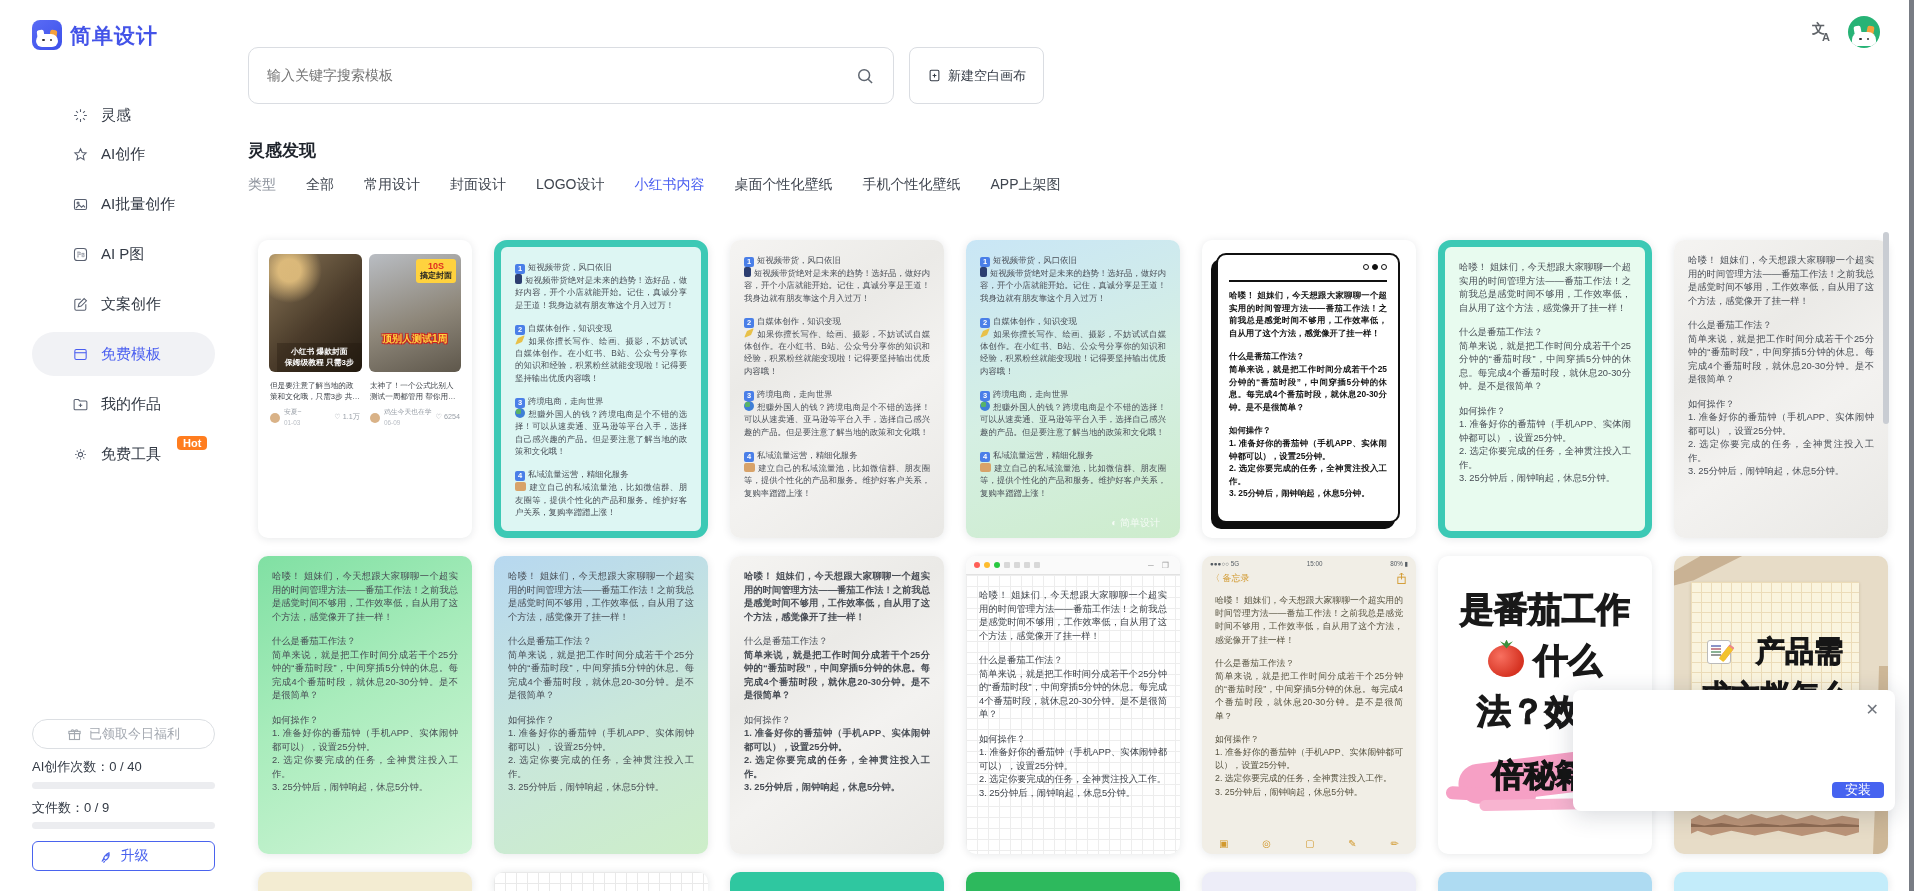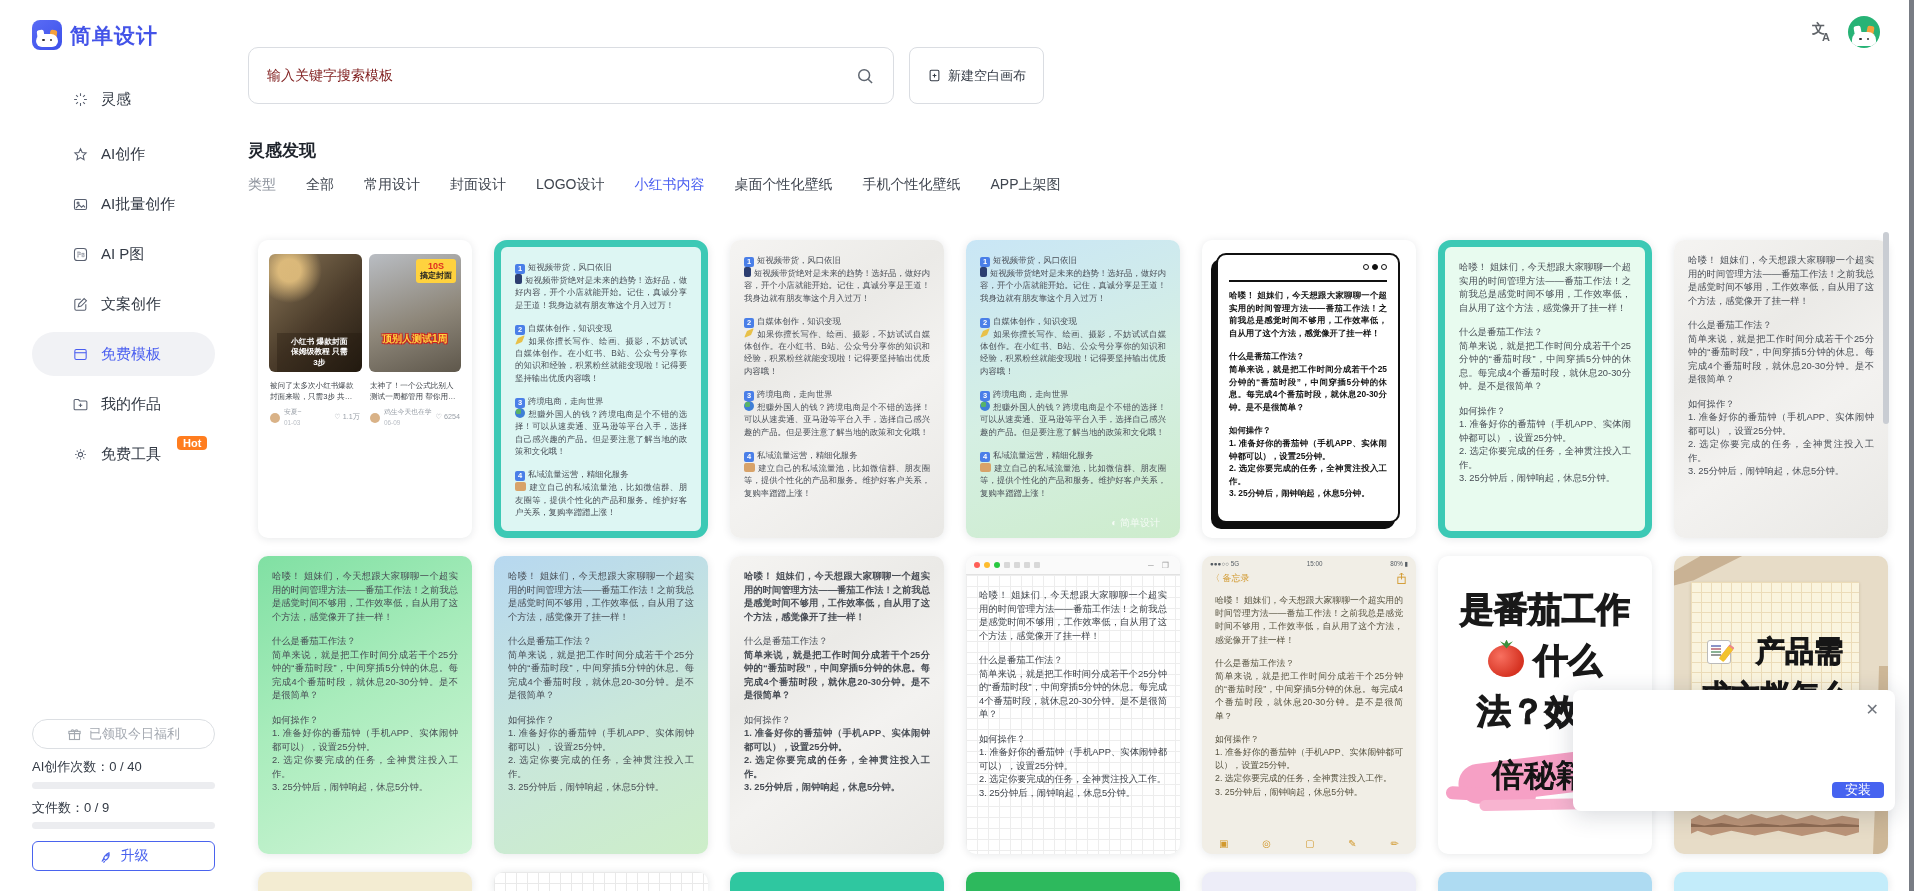--- a/index.html
+++ b/index.html
@@ -16,21 +16,21 @@
 .menu-item .lbl{font-size:15px;color:#333a45}
 .menu-item.active{background:#f1f2f5}
 .menu-item.active .lbl{color:#4a5ef0}
 .hot-badge{left:177px;top:436px;background:#ff7d1f;color:#fff;font-size:11px;font-weight:700;padding:1px 6px;border-radius:4px}
 .benefit-btn{left:32px;top:719px;width:183px;height:30px;border:1px solid #dcdfe3;border-radius:16px;display:flex;align-items:center;justify-content:center;gap:7px;color:#a3a8b0;font-size:13px;background:#fff}
 .quota-lbl{left:32px;font-size:13px;color:#333a45}
 .quota-bar{left:32px;width:183px;height:7px;background:#ecedf0;border-radius:4px}
 .upgrade-btn{left:32px;top:841px;width:183px;height:30px;border:1px solid #4a63ee;border-radius:6px;display:flex;align-items:center;justify-content:center;gap:7px;color:#4a63ee;font-size:14px;background:#fff}
 
 #search-box{left:248px;top:47px;width:646px;height:57px;border:1px solid #dadde2;border-radius:10px;display:flex;align-items:center;padding:0 18px}
-#search-box .ph{flex:1;font-size:14px;color:#7f1d1d}
+#search-box .ph{flex:1;font-size:14px;color:#737373}
 #new-canvas{left:909px;top:47px;width:135px;height:57px;border:1px solid #dadde2;border-radius:8px;display:flex;align-items:center;justify-content:center;gap:6px;font-size:13px;color:#333a45;background:#fff}
 #topright{right:34px;top:16px;display:flex;align-items:center;gap:14px}
 #avatar{width:32px;height:32px;border-radius:50%;background:#27b376;position:relative;overflow:hidden}
 #avatar .face{position:absolute;bottom:2px;left:4px;width:24px;height:14px;background:#fff;border-radius:8px 8px 0 0}
 #avatar .earl{position:absolute;left:6px;bottom:14px;width:7px;height:8px;background:#fff;border-radius:2px 2px 0 0;transform:rotate(-10deg)}
 #avatar .earr{position:absolute;right:6px;bottom:14px;width:7px;height:8px;background:#f5a13d;border-radius:2px 2px 0 0;transform:rotate(10deg)}
 #avatar .eye{position:absolute;width:2.5px;height:2.5px;background:#333;border-radius:50%;bottom:8px}
 
 #section-title{left:248px;top:139px;font-size:17px;font-weight:700;color:#1f242c}
 #filter-row{left:248px;top:176px;display:flex;gap:30px;font-size:14px;color:#3f454f;align-items:center}
@@ -55,21 +55,21 @@
 .chip-pen{width:10px;height:10px;background:#e8c14a;clip-path:polygon(0 100%,30% 30%,100% 0,70% 70%)}
 .chip-globe{width:10px;height:10px;background:radial-gradient(circle at 35% 35%,#58b368 30%,#3f7fd6 32%);border-radius:50%}
 .chip-hand{width:11px;height:9px;background:#d8a36a;border-radius:2px}
 .wmark{position:absolute;right:20px;bottom:8px;color:rgba(255,255,255,.78);font-size:10px}
 
 .cv-title{margin-top:22px;text-align:center;font-size:30px;line-height:41px;font-weight:800;color:#ffc62e;text-shadow:-2px -2px 0 #111,2px -2px 0 #111,-2px 2px 0 #111,2px 2px 0 #111,0 3px 0 #111,3px 0 0 #111,-3px 0 0 #111,0 -3px 0 #111;letter-spacing:1px}
 .cv-thumbs{display:flex;gap:7px;padding:0 11px;margin-top:14px}
 .cv-thumb{width:93px;height:118px;border-radius:6px;position:relative;overflow:hidden}
 .cv-t1{background:radial-gradient(circle at 22% 14%,rgba(236,199,130,.85) 0 9%,rgba(236,199,130,0) 26%),linear-gradient(135deg,#8a7758,#4a3b2a 55%,#241c12)}
 .cv-t2{background:linear-gradient(160deg,#b9bdc3,#8e877a 55%,#5e574b)}
-.cv-ovl{position:absolute;bottom:0;left:8px;right:0;padding:4px 12px;background:rgba(30,20,10,.30);color:#fff;font-size:7.8px;font-weight:700;text-align:center;line-height:10.5px}
+.cv-ovl{position:absolute;bottom:0;left:8px;right:0;padding:4px 2px;background:rgba(30,20,10,.30);color:#fff;font-size:7.8px;font-weight:700;text-align:center;line-height:10.5px}
 .cv-tag{position:absolute;top:5px;right:5px;background:#ffd23e;border-radius:3px;padding:2px 4px;text-align:center;line-height:10px}
 .cv-tag .t1{color:#e03020;font-size:9px;font-weight:800}
 .cv-tag .t2{color:#222;font-size:8px;font-weight:800}
 .cv-banner{position:absolute;bottom:26px;left:0;right:0;text-align:center;color:#ffd23e;font-size:10px;font-weight:800;text-shadow:1px 1px 0 #c22,-1px 1px 0 #c22,1px -1px 0 #c22,-1px -1px 0 #c22}
 .cv-caps{display:flex;gap:10px;padding:0 12px;margin-top:9px}
 .cv-cap{flex:1;font-size:7.6px;color:#3a3f45;line-height:10.5px}
 .cv-cap .txt{height:21px;overflow:hidden}
 .cv-meta{display:flex;align-items:center;gap:4px;margin-top:5px;white-space:nowrap}
 .cv-ava{width:10px;height:10px;border-radius:50%;background:#d9b287;flex:0 0 auto}
 .cv-name{font-size:6.8px;color:#9aa0a8;flex:1;overflow:hidden;text-overflow:ellipsis}
@@ -98,21 +98,21 @@
 .ntext{padding:9px 13px;font-size:8.8px;line-height:13.2px;color:#56523f;text-align:justify}
 .ntext p{margin:0 0 10px}.ntext .phead{margin-bottom:0}
 .ntools{position:absolute;bottom:0;left:0;right:0;height:22px;display:flex;justify-content:space-around;align-items:center;color:#d2992e;font-size:10px;background:#f1eee6}
 
 .tomato-line{display:flex;align-items:center;justify-content:center;gap:10px;font-size:34px;font-weight:700;color:#191919;line-height:51px;-webkit-text-stroke:1.3px #191919}
 .tomato-fruit{width:36px;height:32px;background:radial-gradient(circle at 35% 35%,#f87060,#d63322 70%);border-radius:50%;position:relative}
 .tomato-fruit:after{content:"";position:absolute;top:-5px;left:12px;width:13px;height:9px;background:#3d8f3d;clip-path:polygon(50% 100%,0 20%,35% 45%,50% 0,65% 45%,100% 20%)}
 .swash{position:absolute;left:20px;top:200px;width:168px;height:40px;background:#f6a0c5;border-radius:20px;transform:rotate(-7deg)}
 .swash:before{content:"";position:absolute;left:-14px;top:26px;width:90px;height:13px;background:#f6a0c5;border-radius:8px;transform:rotate(10deg)}
 .swash:after{content:"";position:absolute;left:18px;top:42px;width:110px;height:11px;background:#f8b4d0;border-radius:8px;transform:rotate(6deg)}
-.swash-txt{position:absolute;left:54px;top:198px;font-size:32px;font-weight:400;color:#141414;-webkit-text-stroke:1.2px #141414}
+.swash-txt{position:absolute;left:54px;top:198px;font-size:32px;font-weight:700;color:#141414;-webkit-text-stroke:1.2px #141414}
 
 .kraft{background:#e7dcc7}
 .kraft .fold{position:absolute;top:0;left:0;width:110px;height:64px;background:#c9b294;clip-path:polygon(24% 0,62% 0,18% 38%,0 46%,0 24%)}
 .kraft .redge{position:absolute;right:0;top:110px;bottom:0;width:15px;background:#cdb797;clip-path:polygon(40% 0,100% 0,100% 100%,0 100%,20% 60%)}
 .kpad{position:absolute;left:17px;right:29px;top:26px;bottom:44px;background:#faf4de;background-image:linear-gradient(#ecdcb8 1px,transparent 1px),linear-gradient(90deg,#ecdcb8 1px,transparent 1px);background-size:10px 10px;box-shadow:0 1px 3px rgba(90,60,20,.2)}
 .ktitle{display:flex;align-items:center;justify-content:center;gap:25px;margin-top:50px;font-size:29px;font-weight:700;color:#161616;-webkit-text-stroke:1px #161616}
 .ktitle2{text-align:center;font-size:29px;font-weight:700;color:#161616;-webkit-text-stroke:1px #161616;line-height:46px}
 .knote{width:24px;height:24px;background:#fff;border:1px solid #bbb;border-radius:3px;position:relative}
 .knote:before{content:"";position:absolute;left:3px;top:4px;width:10px;height:1.5px;background:#8a94c8;box-shadow:0 3px 0 #c88a94,0 6px 0 #8ab294,0 9px 0 #999}
 .knote:after{content:"";position:absolute;right:1px;top:5px;width:6px;height:16px;background:#f2c32e;transform:rotate(38deg);border-radius:1px;box-shadow:0 -2px 0 #e88}
@@ -136,21 +136,21 @@
 
 <div class="abs" id="logo-icon">
   <span class="earl"></span>
     <span class="earr"></span>
     <span class="face"></span>
   <span class="eye" style="left:10px"></span>
     <span class="eye" style="right:10px"></span>
 </div>
 <div class="abs" id="logo-text">简单设计</div>
 <div id="sidebar-menu">
-    <div class="abs menu-item" style="top: 77px;">
+    <div class="abs menu-item" style="top: 93px;">
       <svg width="17" height="17" viewBox="0 0 24 24" fill="none" stroke="#596070" stroke-width="1.5">
         <path d="M12 3v4M12 17v4M3 12h4M17 12h4M5.8 5.8l2.6 2.6M15.6 15.6l2.6 2.6M18.2 5.8l-2.6 2.6M8.4 15.6l-2.6 2.6"></path>
       </svg>
       <span class="lbl">灵感</span>
     </div>
     <div class="abs menu-item" style="top: 132px;">
       <svg width="17" height="17" viewBox="0 0 24 24" fill="none" stroke="#596070" stroke-width="1.5">
         <path d="M12 4l2.4 5.1 5.6.7-4.1 3.9 1.1 5.5-5-2.8-5 2.8 1.1-5.5L4 9.8l5.6-.7z"></path>
       </svg>
       <span class="lbl">AI创作</span>
@@ -272,21 +272,21 @@
         <div class="cv-thumb cv-t2">
           <div class="cv-banner">顶别人测试1周</div>
           <div class="cv-tag">
             <div class="t1">10S</div>
             <div class="t2">搞定封面</div>
           </div>
         </div>
       </div>
       <div class="cv-caps">
         <div class="cv-cap">
-          <div class="txt">被问了太多次小红书爆款封面来啦，只需3步 共…</div>
+          <div class="txt">但是要注意了解当地的政策和文化哦，只需3步 共…</div>
           <div class="cv-meta">
             <span class="cv-ava"></span>
             <span class="cv-name">安夏~<span class="dt">01-03</span></span>
             <span class="cv-like">♡ 1.1万</span>
           </div>
         </div>
         <div class="cv-cap">
           <div class="txt">太神了！一个公式比别人测试一周都管用 帮你用…</div>
           <div class="cv-meta">
             <span class="cv-ava"></span>

